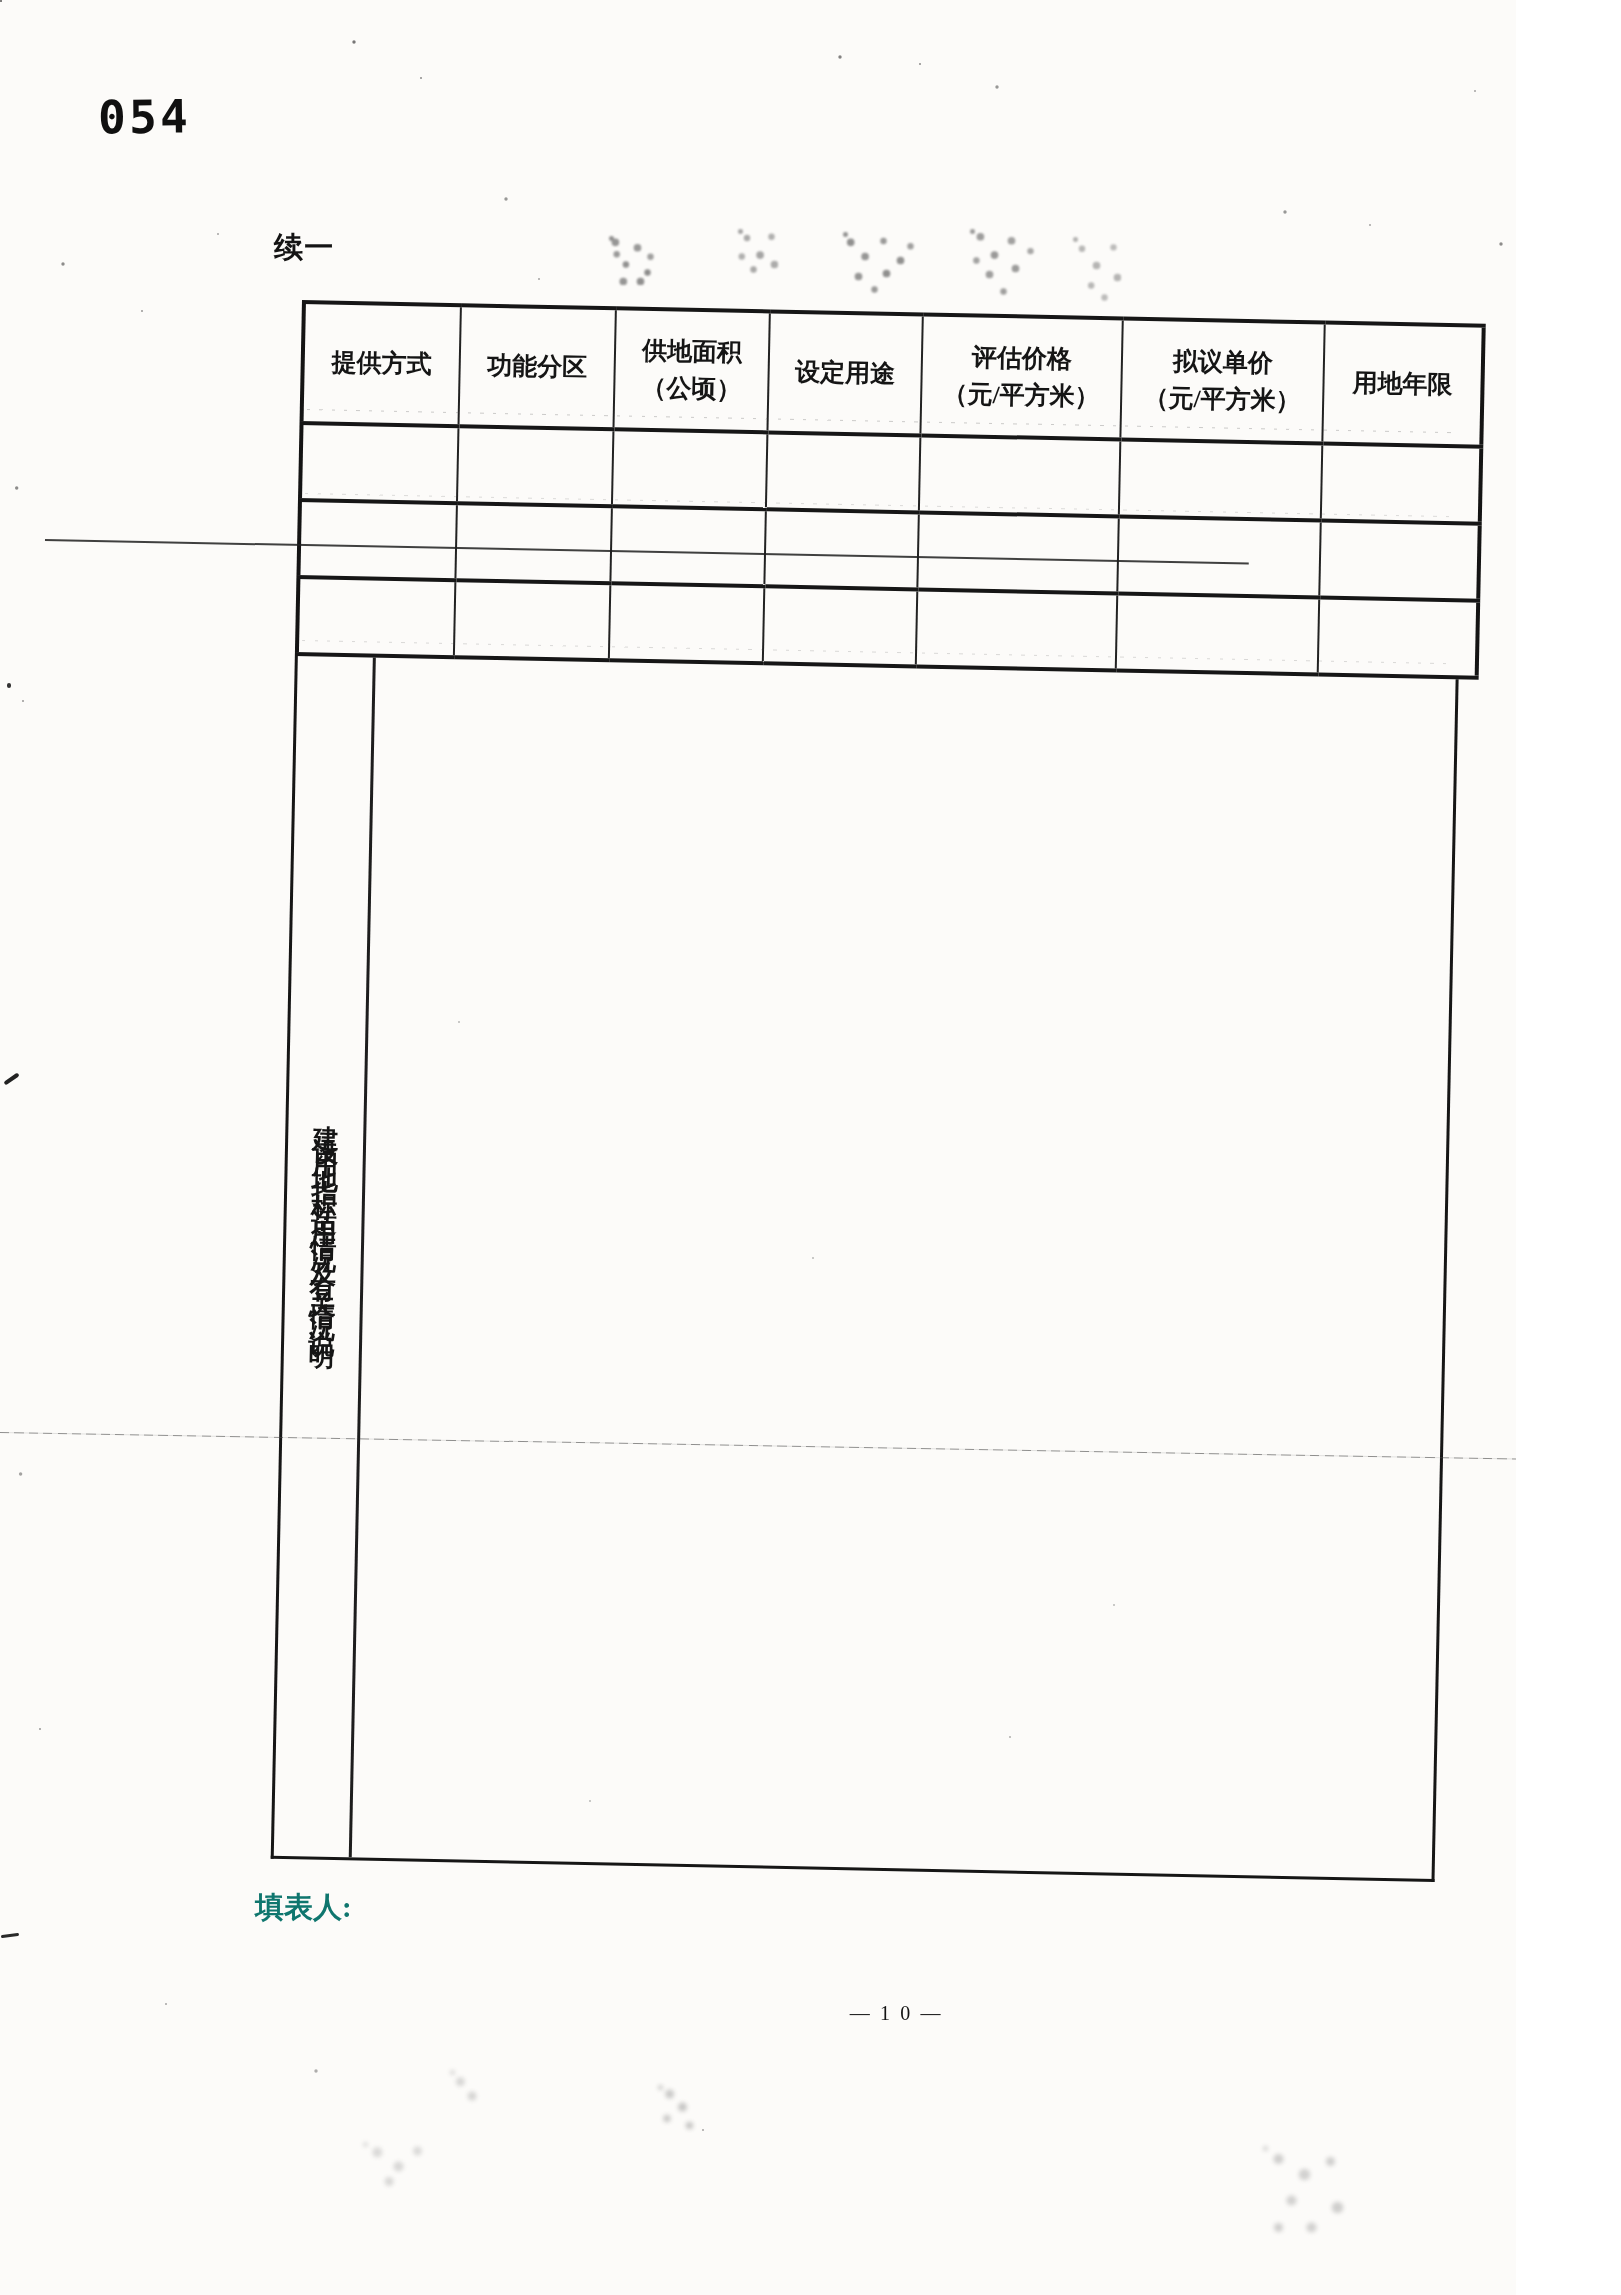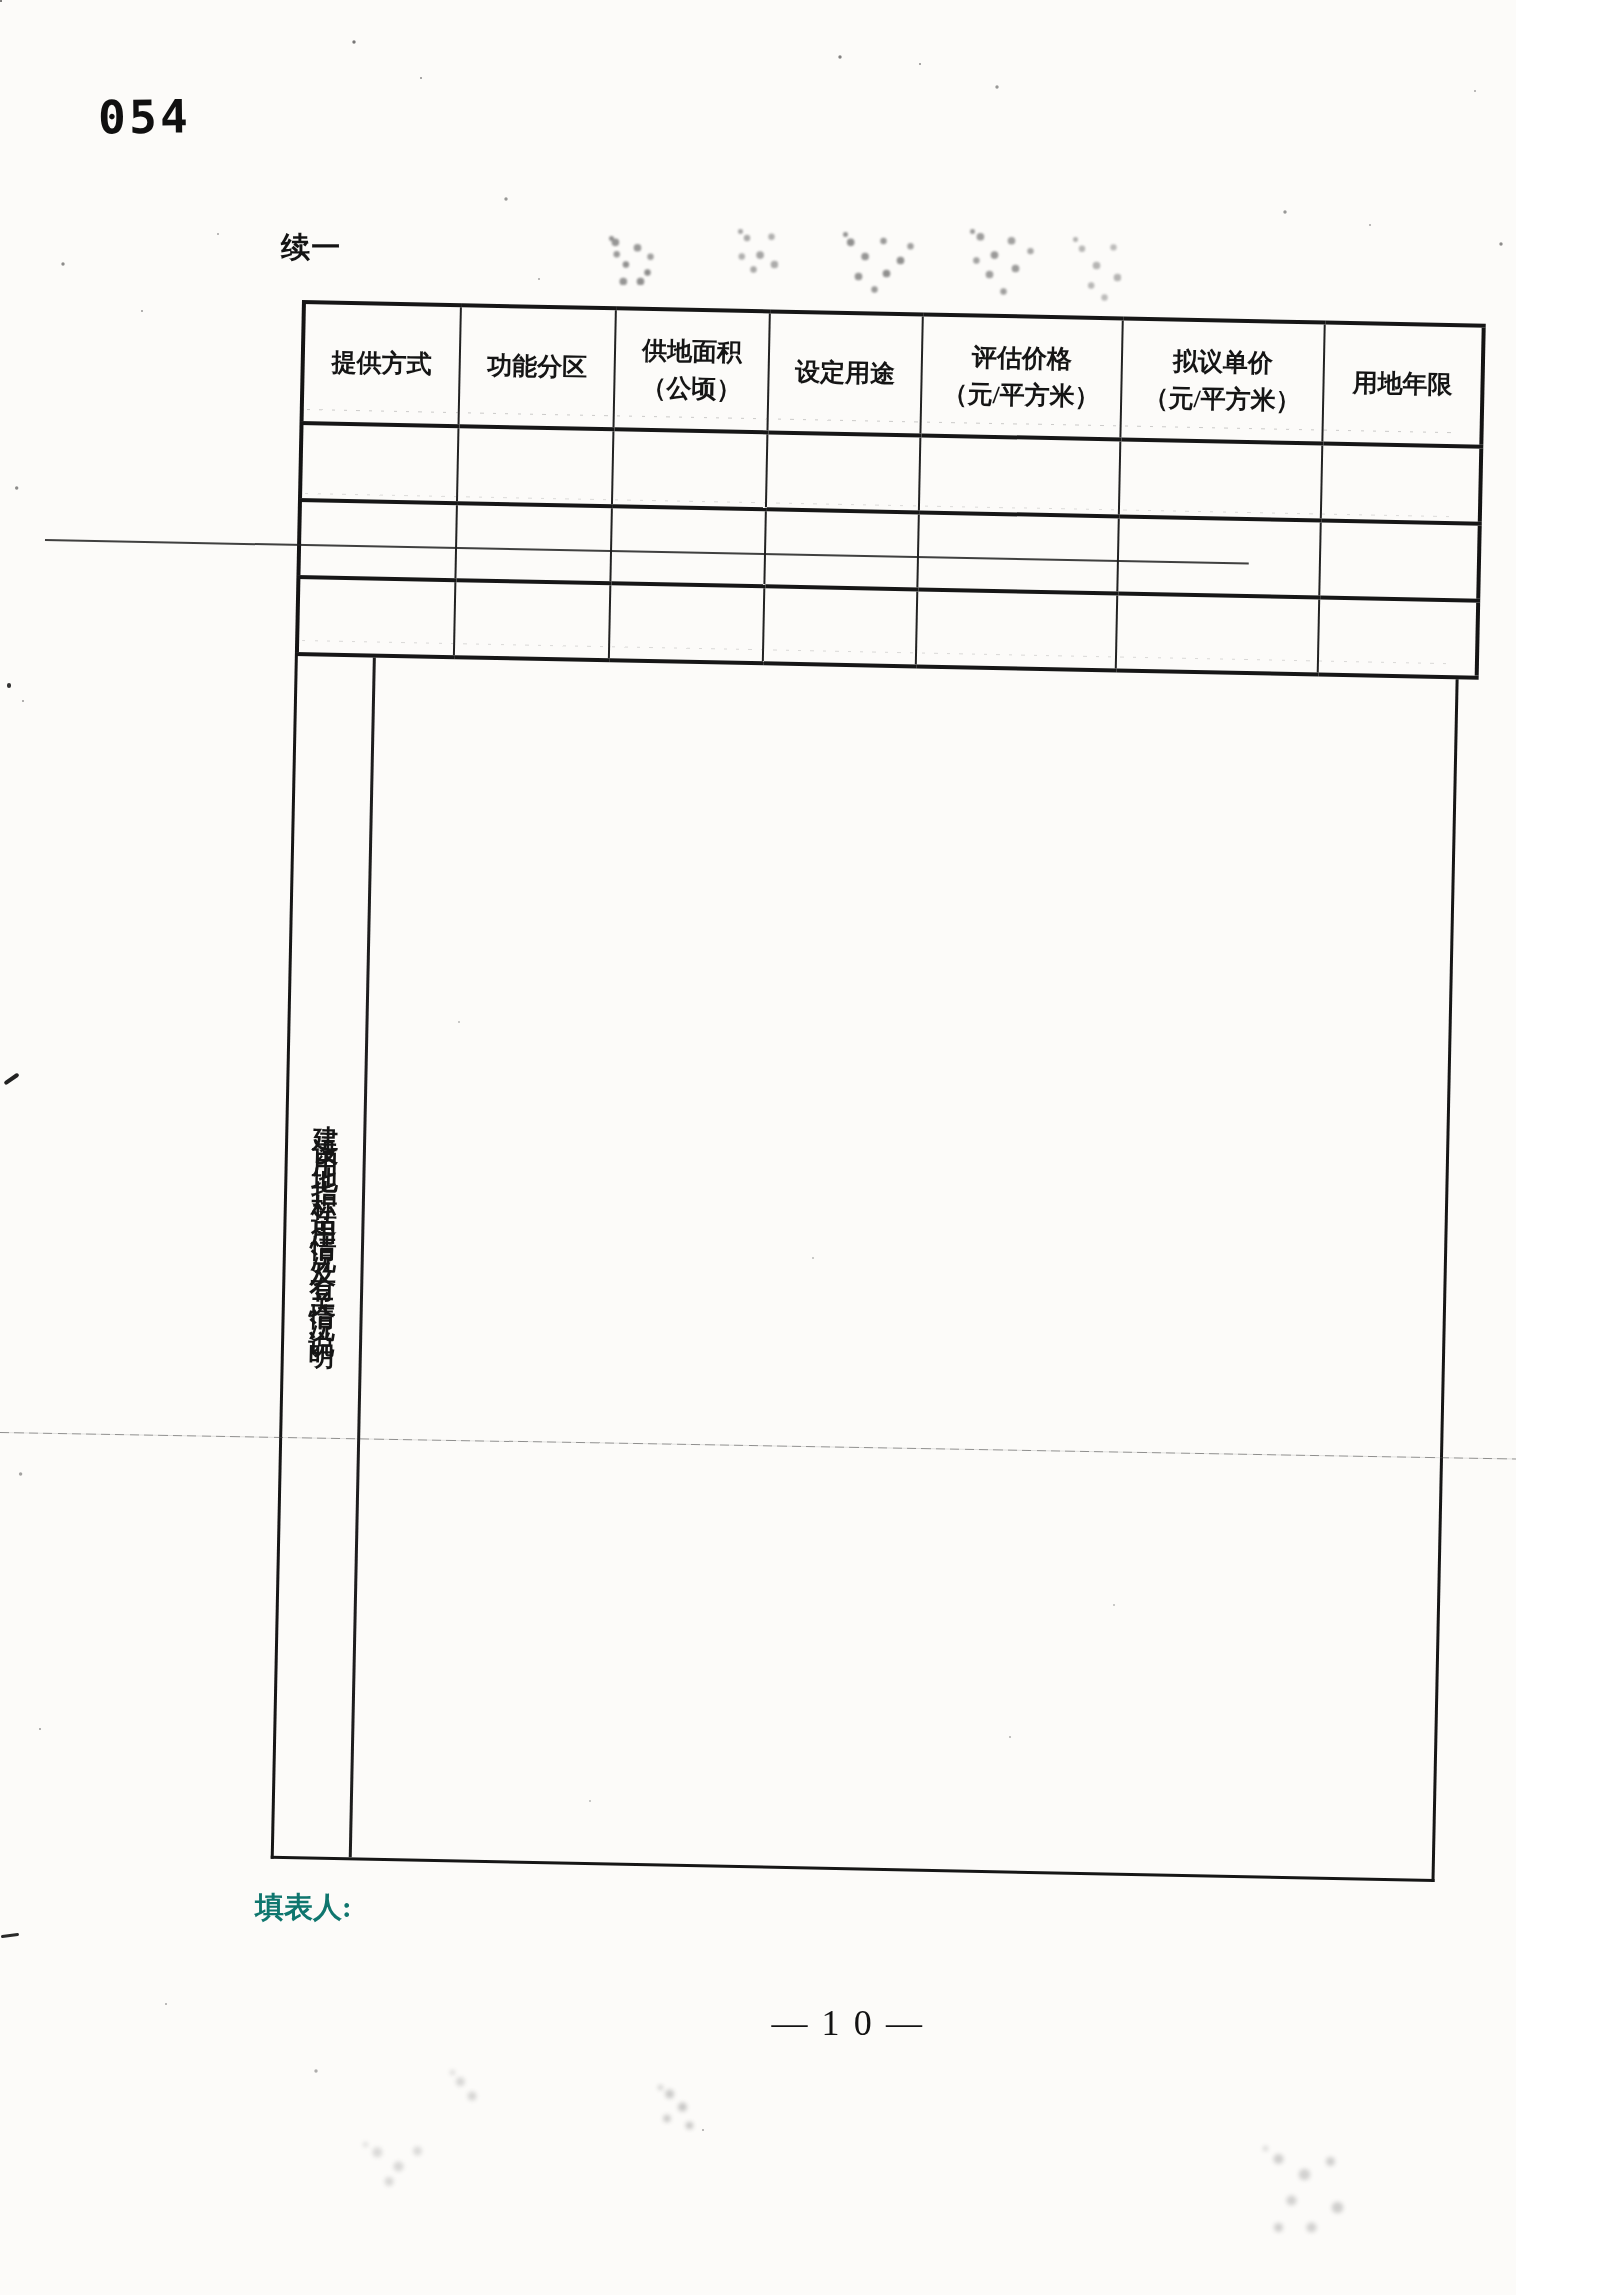--- a/index.html
+++ b/index.html
@@ -11,21 +11,21 @@
   }
   
   .stamp{
     position:absolute; left:98px; top:90px;
     font-family:"DejaVu Sans Mono",monospace;
     font-size:46px; font-weight:700; letter-spacing:3.3px; color:#101010;
     transform:rotate(-0.6deg);
   }
   
   .cont-label{
-    position:absolute; left:281px; top:228px;
+    position:absolute; left:274px; top:228px;
     font-size:29px; font-weight:600; letter-spacing:1.3px; color:#141414;
   }
   
   .smudge{position:absolute; width:4.6px; height:4.6px; border-radius:50%; background:#3c3c3c; filter:blur(1.3px);}
   .sm1{left:609px; top:236px; opacity:.55;
        box-shadow:3.9px 3.9px 0 1.3px #444,14.4px 26px 0 0.7px #3a3a3a,26px 9.2px 0 1.3px #4a4a4a,36px 34px 0 0.7px #333,
                   11.8px 43px 0 1.3px #444,39px 18.3px 0 0.7px #555,5.2px 15.7px 0 0.7px #4a4a4a,29px 43px 0 1.3px #3a3a3a;}
   .sm2{left:738px; top:229px; opacity:.45;
        box-shadow:6.5px 6.5px 0 0.7px #4a4a4a,19.6px 23.6px 0 1.3px #3e3e3e,31px 5.2px 0 0.7px #555,13px 38px 0 0.7px #444,
                   34px 33px 0 1.3px #4c4c4c,1.3px 25px 0 0.7px #555;}
@@ -81,22 +81,22 @@
     position:absolute; left:45px; top:539px; width:1204px; height:2px;
     background:#1e1e1e; opacity:.85; transform:rotate(1.12deg); transform-origin:0 0;
   }
   .stray-b{
     position:absolute; left:0px; top:1432px; width:1607px; height:1.3px;
     background-image:repeating-linear-gradient(90deg, rgba(70,70,70,.6) 0 9.2px, rgba(70,70,70,.15) 9.2px 14.4px);
     transform:rotate(1.0deg); transform-origin:0 0;
   }
   
   .filler-label{position:absolute; left:255px; top:1888px; font-size:29px; font-weight:600; color:#0f766e;}
-  .page-number{position:absolute; left:753px; top:2002px; width:190px; text-align:center;
-    font-size:36px; letter-spacing:2.6px; color:#131313;}
+  .page-number{position:absolute; left:753px; top:2002px; width:190px; text-align:right;
+    font-size:20px; letter-spacing:2.6px; color:#131313;}
   
   .tick-left{position:absolute; left:2.6px; top:1077px; width:17px; height:3.9px; background:#222;
     transform:rotate(-35deg); border-radius:2px;}
   .dash-left{position:absolute; left:1.3px; top:1934px; width:18.3px; height:3.3px; background:#2a2a2a;
     transform:rotate(-8deg); border-radius:1.3px;}
   .dot-left{position:absolute; left:6.5px; top:683px; width:4.6px; height:4.6px; border-radius:50%; background:#333;}
   .edge-streak{position:absolute; left:1615px; top:1343px; width:3.3px; height:191px;
     background:linear-gradient(rgba(40,40,40,0), rgba(40,40,40,.55) 30%, rgba(40,40,40,.5) 70%, rgba(40,40,40,.05));}
   .speckles{position:absolute; left:0; top:0; width:2px; height:2px; border-radius:50%; background:rgba(25,25,25,.75);
     box-shadow:

